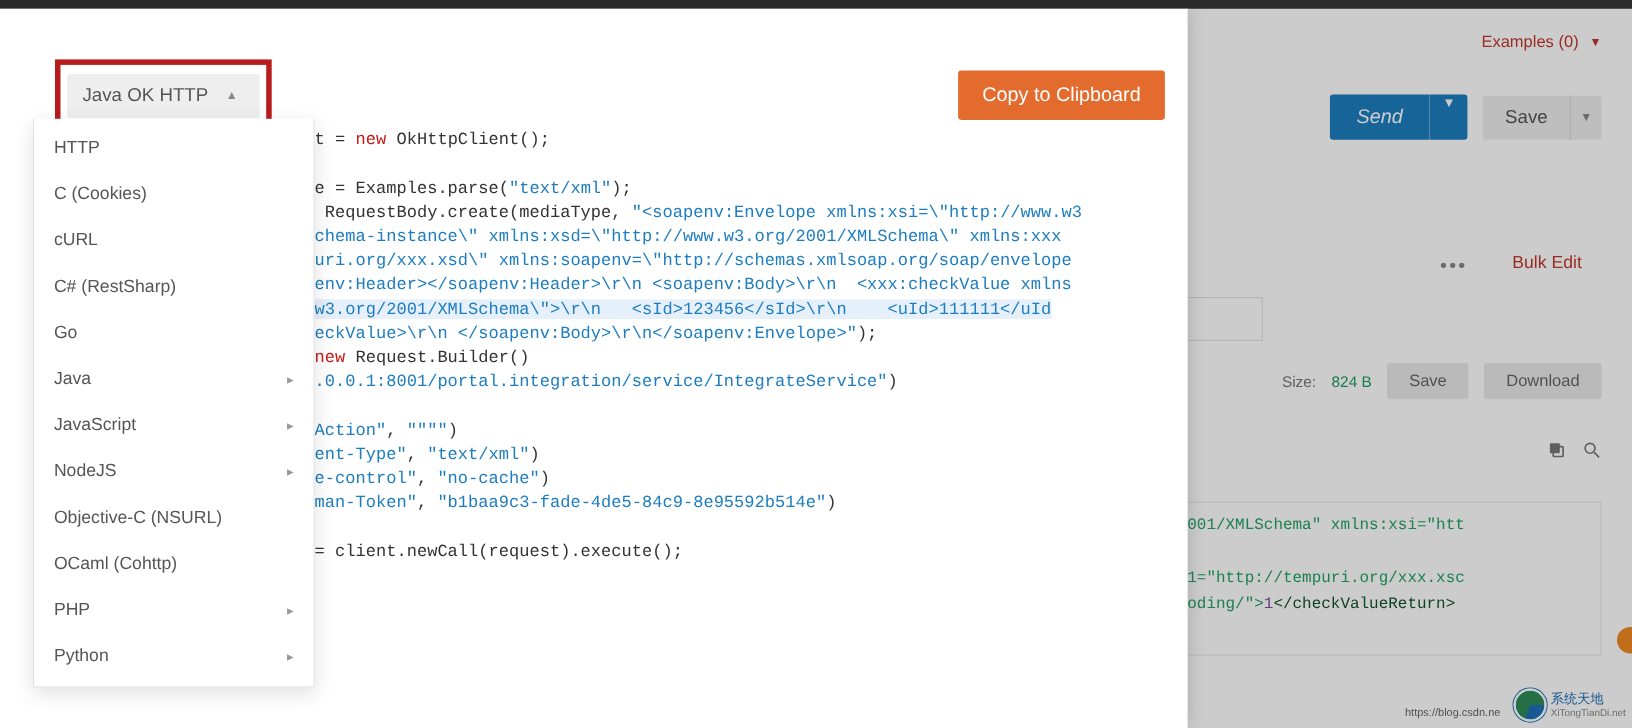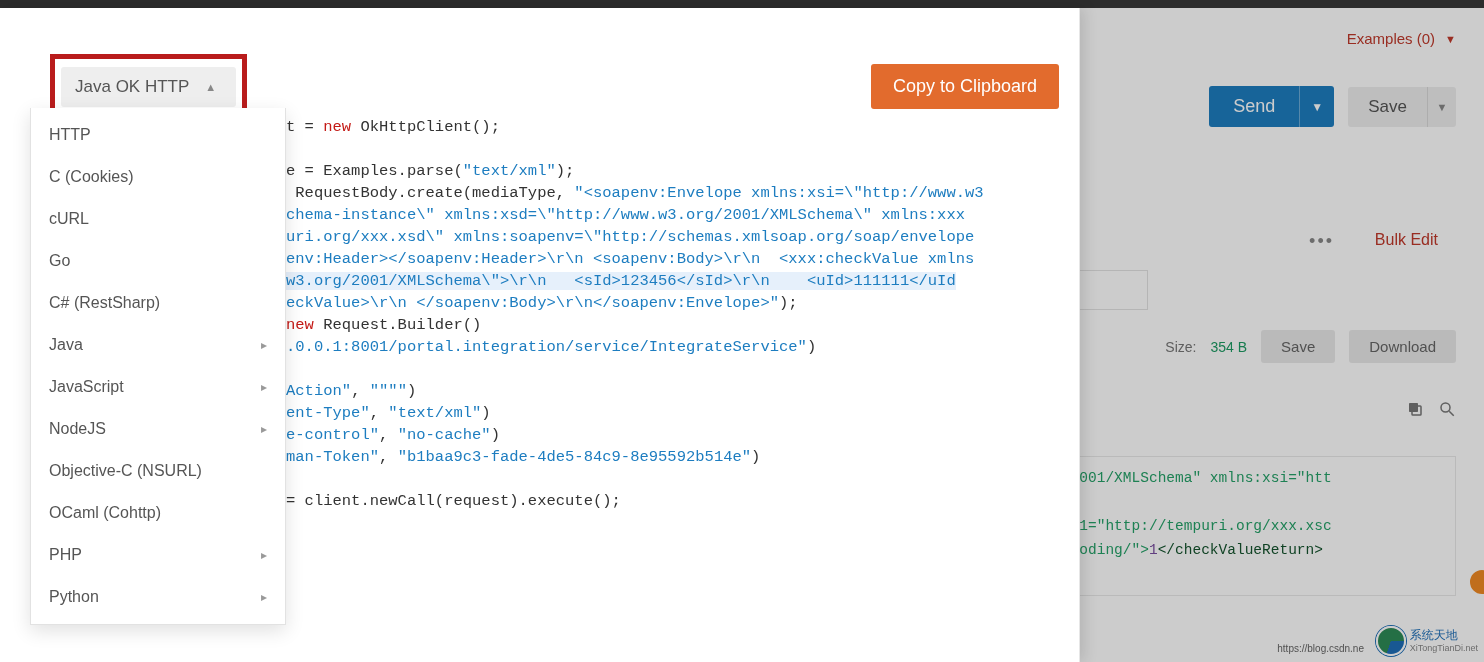--- a/index.html
+++ b/index.html
@@ -6,21 +6,21 @@
   html, body { width: 1484px; height: 662px; font-family: "Helvetica Neue", Arial, sans-serif; font-size: 14px; color: #333; overflow: hidden; background: #fff; }
   .topstrip { position:absolute; top:0; left:0; right:0; height:8px; background:#2c2c2c; }
   .overlay-gray { position:absolute; top:8px; right:0; width:404px; height:654px; background:rgba(0,0,0,0.20); pointer-events:none; z-index:5; }
 
   
   .bg-right { position:absolute; top:8px; right:0; width:476px; height:654px; overflow:hidden;border-radius:15px; }
   .examples { position:absolute; top:22px; right:28px; color:#c0392b; font-size:15px; display:flex; align-items:center; gap:10px; }
   .examples .tri { font-size:11px; color:#c0392b; }
 
   .sendrow { position:absolute; top:78px; right:28px; display:flex; gap:14px; align-items:center; }
-  .sendbtn { background:#1d7dc0; color:#fff; display:flex; align-items:center; border-radius:3px; overflow:hidden; }
+  .sendbtn { background:#1d7dc0; color:#fff; display:flex; align-items:flex-start; border-radius:3px; overflow:hidden;font-style:italic; }
   .sendbtn .main { padding:10px 24px; font-size:18px; border-right:1px solid rgba(255,255,255,.35); }
   .sendbtn .caret { width:34px; text-align:center; font-size:12px; }
   .savebtn { background:#eeeeee; color:#555; display:flex; align-items:center; border-radius:3px; }
   .savebtn .main { padding:10px 20px; font-size:17px; border-right:1px solid #d9d9d9; }
   .savebtn .caret { width:28px; text-align:center; font-size:11px; color:#888; }
   .urlbox { position:absolute; top:78px; left:-500px; width:560px; height:44px; border:1px solid #dcdcdc; background:#fff; border-radius:3px; }
 
   .linksrow { position:absolute; top:170px; right:28px; display:flex; gap:12px; font-size:15px; color:#c0392b; }
   .linksrow span { white-space:nowrap; }
   .codebox { border:2px solid #c0392b; padding:4px 6px; }
@@ -101,21 +101,21 @@
     <div class="dots">•••</div>
     <div class="bulk">Bulk Edit</div>
   </div>
 
   <div class="descinput">
     
   </div>
 
   <div class="sizerow">
     <span class="sizelabel">Size:</span>
-    <span class="sizeval">354 B</span>
+    <span class="sizeval">824 B</span>
     <div class="minibtn">Save</div>
     <div class="minibtn">Download</div>
   </div>
 
   <div class="iconrow">
     <span>
       <svg viewBox="0 0 24 24">
           <rect x="8" y="8" width="12" height="12" rx="1" fill="none" stroke="#777" stroke-width="2"></rect>
           <rect x="4" y="4" width="12" height="12" rx="1" fill="#777"></rect>
         </svg>
@@ -180,26 +180,26 @@
     <div class="item">
         <span>HTTP</span>
       </div>
     <div class="item">
         <span>C (Cookies)</span>
       </div>
     <div class="item">
         <span>cURL</span>
       </div>
     <div class="item">
+        <span>C# (RestSharp)</span>
+      </div>
+    <div class="item">
         <span>Go</span>
       </div>
     <div class="item">
-        <span>C# (RestSharp)</span>
-      </div>
-    <div class="item">
         <span>Java</span>
         <span class="arrow">▸</span>
       </div>
     <div class="item">
         <span>JavaScript</span>
         <span class="arrow">▸</span>
       </div>
     <div class="item">
         <span>NodeJS</span>
         <span class="arrow">▸</span>

